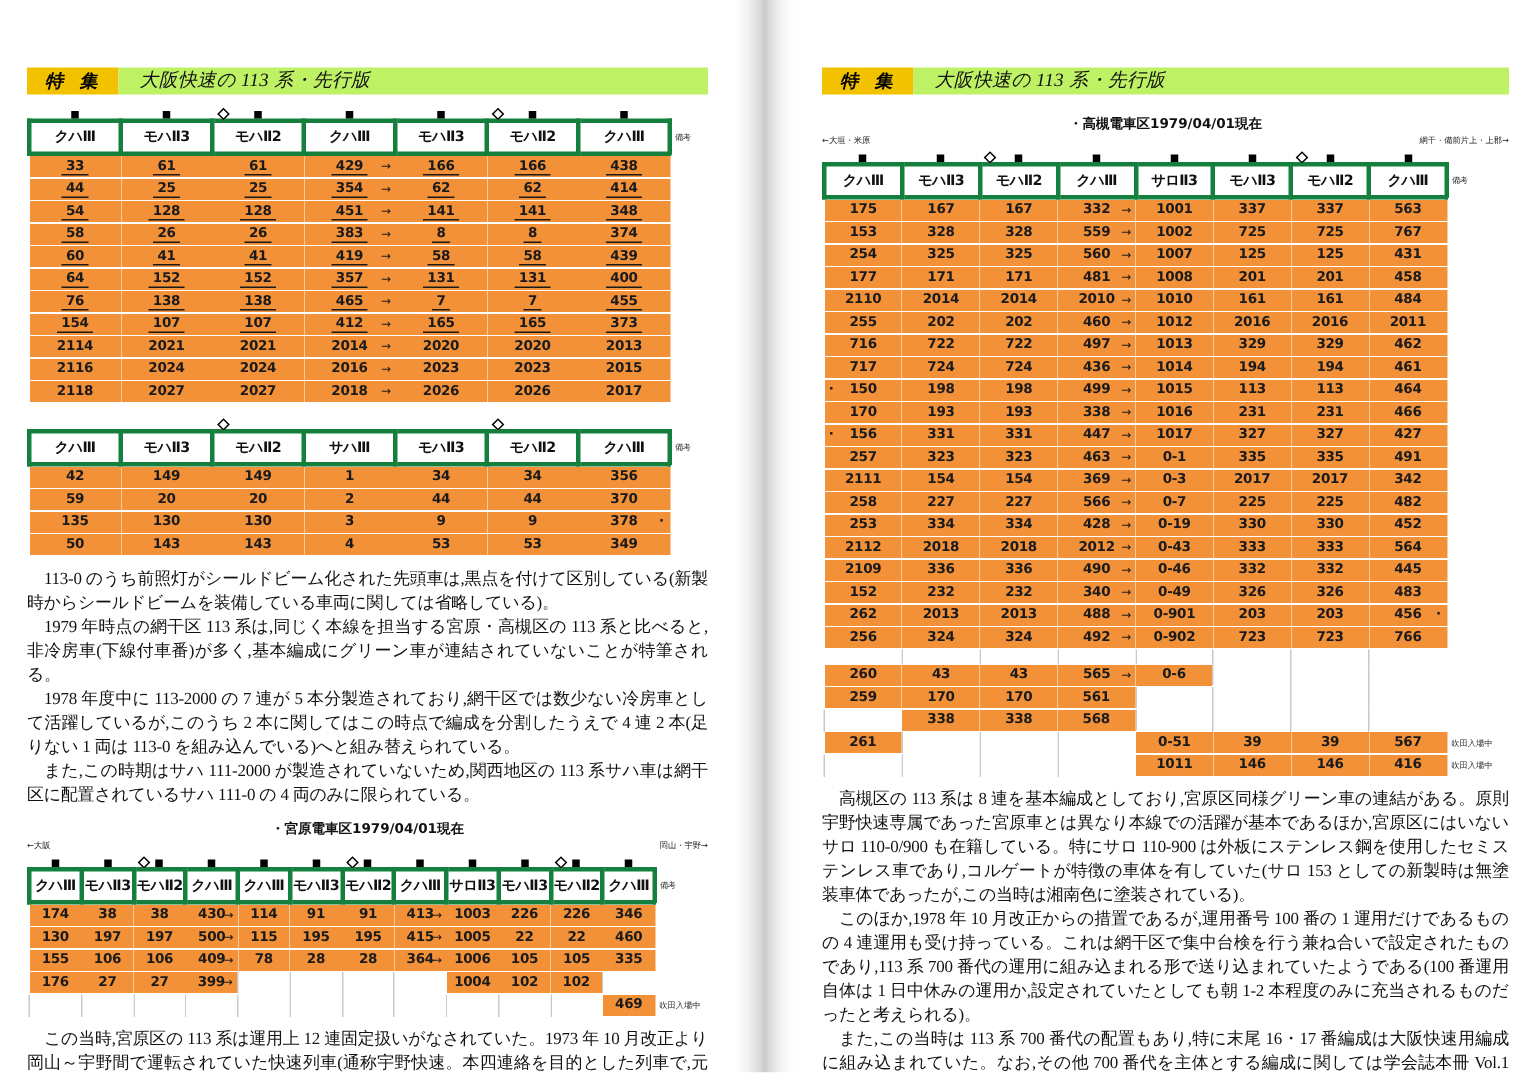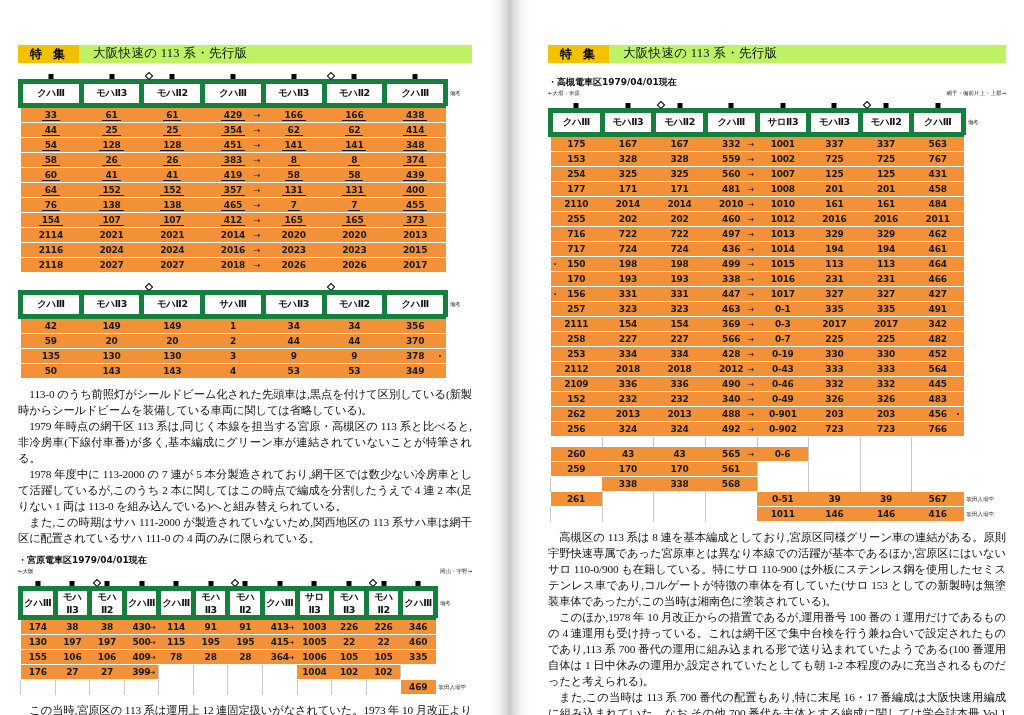--- a/index.html
+++ b/index.html
@@ -12,53 +12,53 @@
   .spread{position:relative;width:1024px;height:715px;display:flex;}
   .page{position:relative;height:715px;background:#fff;box-sizing:border-box;}
   .page.left{width:490px;padding:0 18px;}
   .page.right{width:494px;padding:0 18px;}
   .gutter{
     width:40px;height:715px;
     background:linear-gradient(to right,#ffffff 0%,#f2f2f2 22%,#d8d8d8 42%,#c9c9c9 50%,#dcdcdc 58%,#f4f4f4 78%,#ffffff 100%);
   }
 
   
-  .runhead{display:flex;align-items:center;margin-top:40px;height:28px;}
+  .runhead{display:flex;align-items:center;margin-top:40px;height:28px;font-style:italic;}
   .runhead .chip{
     background:#f2c200;color:#000;font-weight:bold;
     font-family:"Liberation Serif","DejaVu Serif",serif;
     font-size:12px;letter-spacing:4px;padding:2px 10px 2px 12px;
     height:18px;box-sizing:border-box;line-height:14px;
   }
   .runhead .bar{
     flex:1;background:#bef264;height:18px;line-height:17px;
     font-size:12.5px;color:#111;padding-left:14px;box-sizing:border-box;
     white-space:nowrap;letter-spacing:0.3px;
   }
 
   
-  .cap-row{display:flex;justify-content:flex-start;align-items:flex-end;margin-top:8px;}
+  .cap-row{display:flex;justify-content:center;align-items:flex-end;margin-top:8px;}
   .cap-left{font-size:9px;font-weight:bold;color:#111;font-family:"DejaVu Sans","Liberation Sans",sans-serif;}
   .cap-right{font-size:9px;font-weight:bold;color:#111;font-family:"DejaVu Sans","Liberation Sans",sans-serif;}
   .dir-row{display:flex;justify-content:space-between;align-items:flex-end;margin-top:1px;}
   .dir{font-size:5.5px;color:#222;font-family:"DejaVu Sans","Liberation Sans",sans-serif;white-space:nowrap;}
 
   
   .ftable{width:100%;border-collapse:collapse;table-layout:fixed;}
   .ftable td,.ftable th{padding:0;margin:0;}
 
   .mrow td{height:11px;vertical-align:bottom;text-align:center;}
   .mark-wrap{position:relative;height:10px;}
   .mark-sq{position:absolute;left:50%;transform:translateX(-50%);bottom:0;
            width:5px;height:5px;background:#000;}
   .mark-dia{position:absolute;left:4px;bottom:0;width:4px;height:4px;
             border:1px solid #000;transform:rotate(45deg);background:#fff;}
 
   .hrow td{
-    border:5px solid #15803d;height:19px;text-align:center;vertical-align:middle;
+    border:3px solid #15803d;height:19px;text-align:center;vertical-align:middle;
     background:#fff;font-size:9.5px;font-weight:bold;letter-spacing:-0.4px;
     font-family:"DejaVu Sans","Liberation Sans",sans-serif;color:#111;
   }
   .hrow td.note{border:none;font-size:5.5px;font-weight:normal;text-align:left;padding-left:2px;color:#333;}
 
   .drow td{
     height:14px;text-align:center;vertical-align:middle;
     font-size:9px;font-weight:bold;color:#1a1a1a;
     font-family:"DejaVu Sans","Liberation Sans",sans-serif;
     background:#f39139;border-top:1px solid #fff;border-bottom:1px solid #fff;

